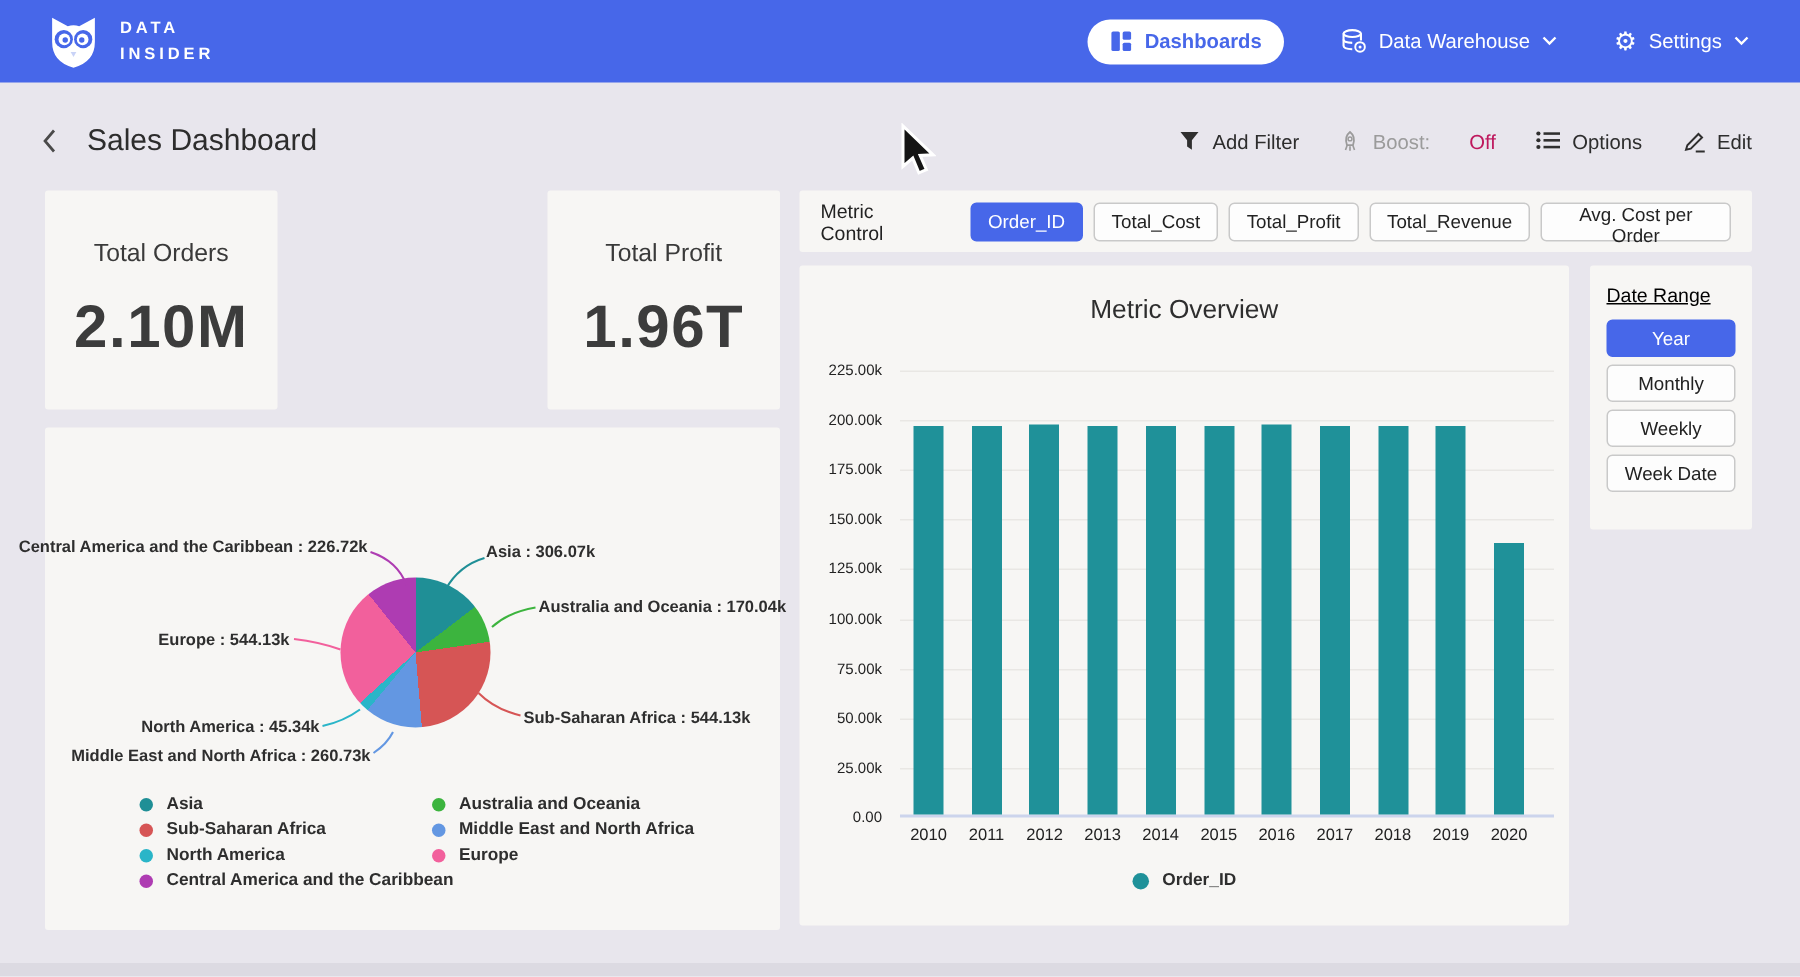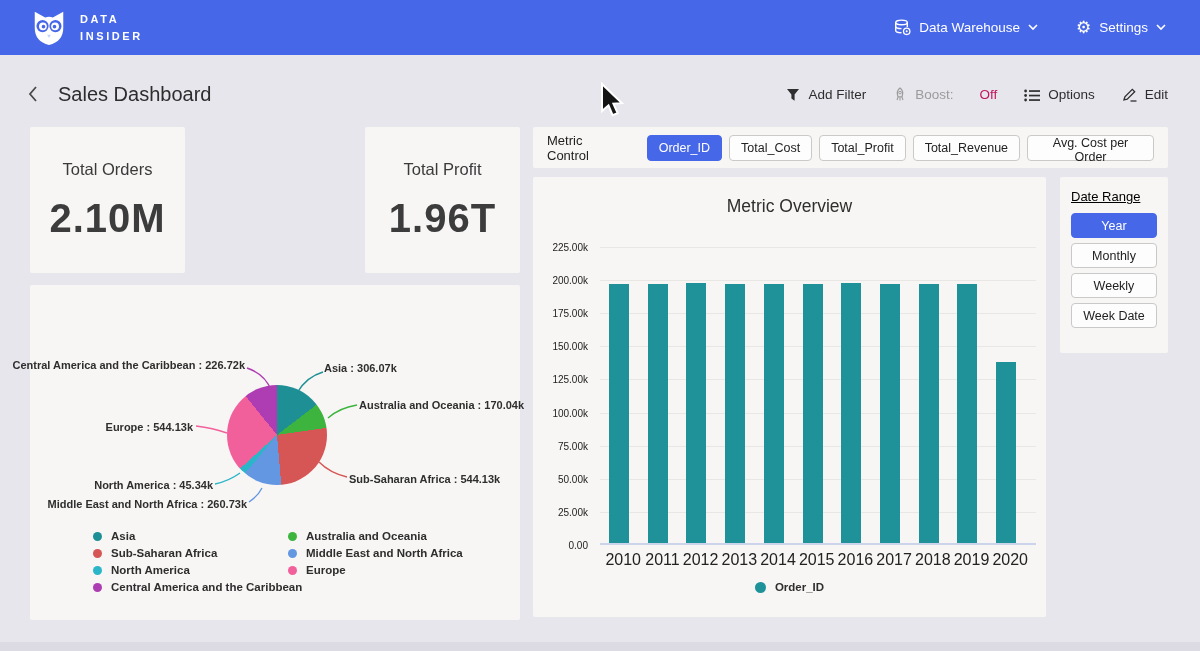--- a/index.html
+++ b/index.html
@@ -19,21 +19,21 @@
               font-size:13.5px; font-weight:bold; font-family:inherit; cursor:pointer; }
   .nav-item { display:flex; align-items:center; gap:8px; color:#fff; font-size:13.5px; cursor:pointer; }
   .gear-glyph { font-size:17px; line-height:1; }
 
   
   .page-header { position:absolute; top:78px; left:28px; right:32px; height:32px;
                  display:flex; align-items:center; }
   .back-btn { width:20px; height:22px; display:flex; align-items:center; cursor:pointer; }
   .page-title { font-size:20px; font-weight:normal; color:#2d2d2d; margin-left:10px; }
   .header-actions { margin-left:auto; display:flex; align-items:center; gap:27px; }
-  .h-action { display:flex; align-items:flex-end; gap:8px; font-size:13.5px; color:#2d2d2d; cursor:pointer; }
+  .h-action { display:flex; align-items:flex-start; gap:8px; font-size:13.5px; color:#2d2d2d; cursor:pointer; }
   .h-action .muted { color:#9b9b9b; }
   .boost-off { color:#be185d; margin-left:18px; }
 
   
   .card { position:absolute; background:#f7f6f4; border-radius:2px; }
 
   .kpi { width:155px; height:146px; top:127px; text-align:center; }
   .kpi-label { margin-top:33px; font-size:16.5px; color:#3a3a3a; }
   .kpi-value { margin-top:17px; font-size:40px; font-weight:bold; color:#3c3c3c; letter-spacing:1px; }
 
@@ -57,21 +57,21 @@
   .chip.selected { background:#4767e9; border-color:#4767e9; color:#fff; }
 
   
   .chart-card { left:533px; top:177px; width:513px; height:440px; }
   .ytick { position:absolute; left:0; width:55px; text-align:right; font-size:10px; color:#222; height:12px; line-height:12px; }
   .bar-plot { position:absolute; left:67px; top:70px; width:436px; height:298px;
               border-bottom:2px solid #ccd4ec; }
   .gridline { position:absolute; left:0; width:100%; height:1px; background:#e9e7e4; }
   .vbar { position:absolute; bottom:0; width:20px; }
   .xlabels { position:absolute; left:67px; top:374px; width:436px; height:14px; }
-  .xlabel { position:absolute; width:44px; text-align:right; font-size:16px; color:#222; }
+  .xlabel { position:absolute; width:44px; text-align:center; font-size:11px; color:#222; }
   .bar-legend { position:absolute; left:0; top:404px; width:100%; display:flex; justify-content:center;
                 align-items:center; gap:9px; font-size:11.5px; font-weight:bold; color:#2e2e2e; }
   .bl-dot { width:11px; height:11px; border-radius:50%; }
 
   
   .date-card { left:1060px; top:177px; width:108px; height:176px; padding:12px 11px; }
   .date-label { font-size:13px; color:#000000; margin-bottom:9px;text-decoration:underline; }
   .date-btn { display:block; width:86px; height:25px; margin-bottom:5px; border-radius:4px;
               font-size:12.5px; font-family:inherit; background:#fdfdfd; border:1px solid #c9c9c9;
               color:#222; cursor:pointer; }
@@ -96,20 +96,28 @@
         <circle cx="14.2" cy="18.6" r="1.9" fill="#4767e9"></circle>
         <circle cx="25.8" cy="18.6" r="1.9" fill="#4767e9"></circle>
         <path d="M18 27 L22 27 L20 30.5 Z" fill="#c9d3f7"></path>
       </svg>
       <div class="brand-text">
         <span>DATA</span>
         <span>INSIDER</span>
       </div>
     </div>
     <nav class="nav-actions">
+      <button class="nav-pill">
+        <svg width="15" height="15" viewBox="0 0 16 16">
+          <rect x="1" y="1" width="6" height="14" rx="1.2" fill="#4767e9"></rect>
+          <rect x="9" y="1" width="6" height="6" rx="1.2" fill="#4767e9"></rect>
+          <rect x="9" y="9" width="6" height="6" rx="1.2" fill="#4767e9"></rect>
+        </svg>
+        <span>Dashboards</span>
+      </button>
       <div class="nav-item">
         <svg width="17" height="17" viewBox="0 0 17 17">
           <ellipse cx="7.5" cy="3.4" rx="5.8" ry="2.3" fill="none" stroke="#fff" stroke-width="1.4"></ellipse>
           <path d="M1.7 3.4 V11.5 Q1.7 13.6 7.5 13.8" fill="none" stroke="#fff" stroke-width="1.4"></path>
           <path d="M13.3 3.4 V8" fill="none" stroke="#fff" stroke-width="1.4"></path>
           <path d="M1.7 7.4 Q1.7 9.5 7.5 9.6" fill="none" stroke="#fff" stroke-width="1.4"></path>
           <circle cx="12.7" cy="12.3" r="3.2" fill="none" stroke="#fff" stroke-width="1.3"></circle>
           <circle cx="12.7" cy="12.3" r="1" fill="#fff"></circle>
         </svg>
         <span>Data Warehouse</span>

